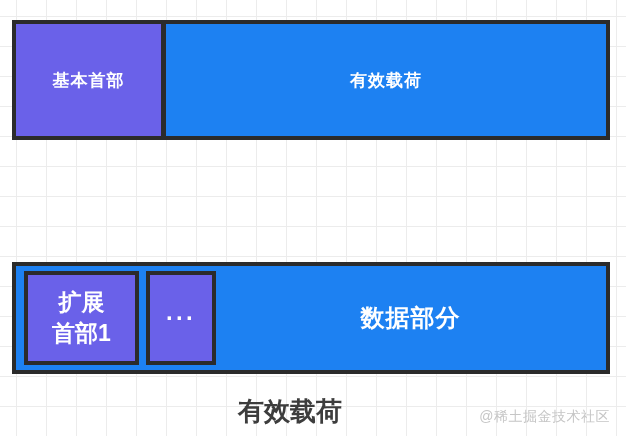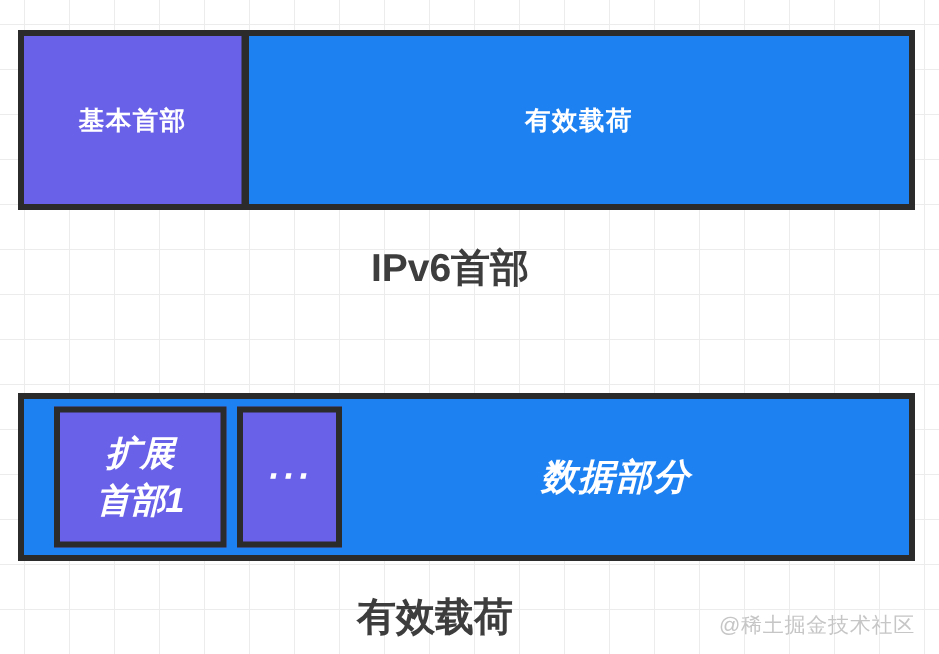--- a/index.html
+++ b/index.html
@@ -71,23 +71,22 @@
 
   
   .bottom-packet {
     position: absolute;
     left: 12px; top: 262px;
     width: 598px; height: 112px;
     background: var(--blue-fill);
     border: 4px solid var(--box-border);
     display: flex;
     align-items: center;
-    padding: 0 20px;
+    padding: 0 8px;
     gap: 7px;
-    font-style: italic;
   }
   .inner-box {
     height: 94px;
     background: var(--purple-fill);
     border: 4px solid var(--box-border);
     display: flex;
     align-items: center;
     justify-content: center;
     text-align: center;
     color: var(--cell-text);
@@ -126,21 +125,20 @@
 <div class="canvas">
 
   <div class="top-packet">
     <div class="top-cell basic">
       <span>基本首部</span>
     </div>
     <div class="top-cell payload">
       <span>有效载荷</span>
     </div>
   </div>
-  <div class="caption top">IPv6首部</div>
 
   <div class="bottom-packet">
     <div class="inner-box ext1">
       <span class="multiline">扩展
 首部1</span>
     </div>
     <div class="inner-box dots">
       <span>···</span>
     </div>
     <div class="data-part">

